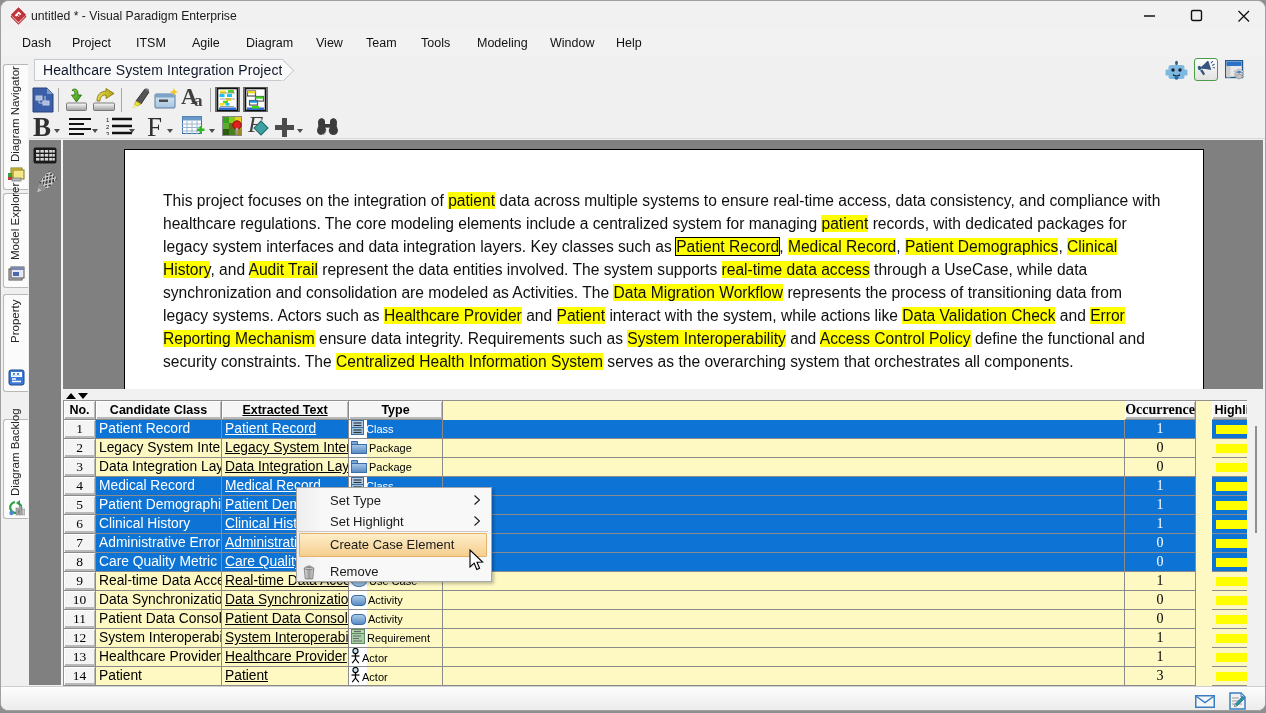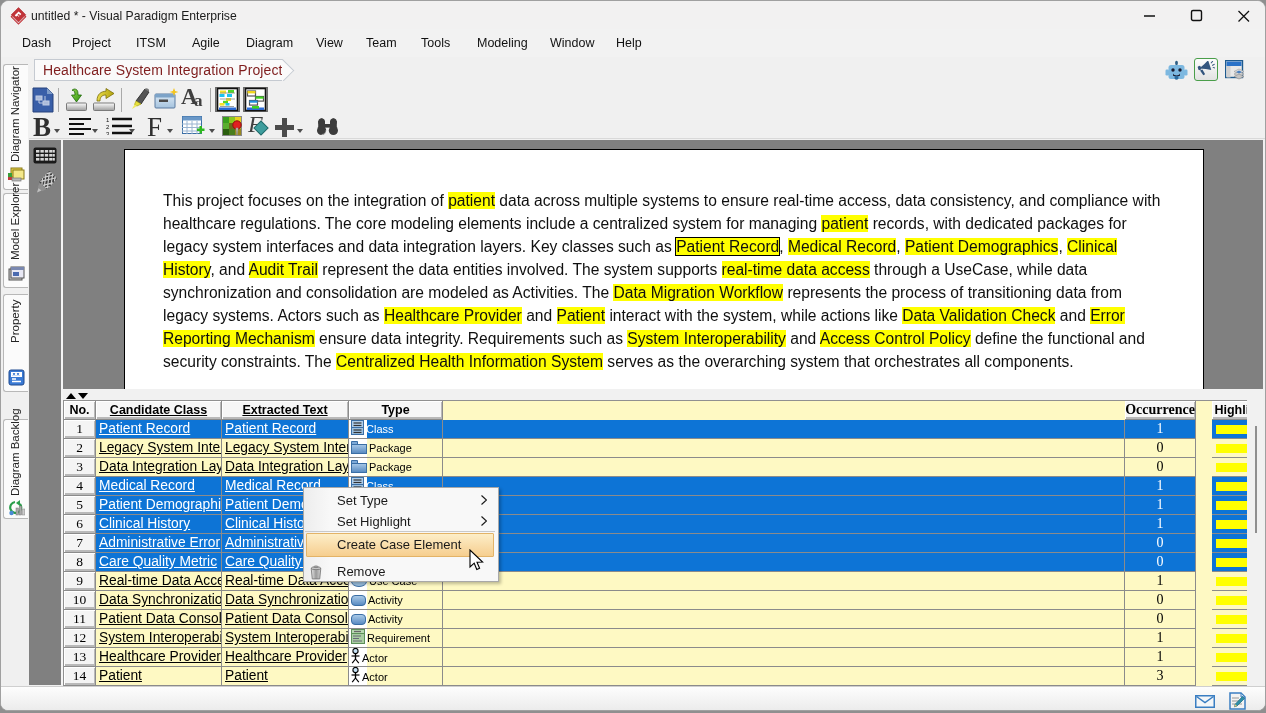--- a/index.html
+++ b/index.html
@@ -14,21 +14,21 @@
 #logo { position:absolute; left:9px; top:6px; }
 .wbtn { position:absolute; top:0; width:14px; height:28px; }
 #btnmin { left:1142px; } #btnmax { left:1189px; } #btnclose { left:1236px; }
 
 
 #menubar { position:absolute; left:0; top:28px; right:0; height:28px; background:#f2f2f2; }
 #menubar span { position:absolute; top:7px; font-size:12.5px; color:#111; }
 
 
 #crumbrow { position:absolute; left:0; top:56px; right:0; height:28px; background:#f0f0f0; }
-#crumb { position:absolute; left:33px; top:1.5px; width:249px; height:22px; background:#fafafa; border:1px solid #c5cad1; border-right:none; line-height:21px; padding:0 0 0 8px; font-size:14px; color:#7f1d1d; letter-spacing:0.1px; white-space:nowrap; overflow:visible; }
+#crumb { position:absolute; left:33px; top:1.5px; width:249px; height:22px; background:#fafafa; border:1px solid #c5cad1; border-right:none; line-height:21px; padding:0 0 0 8px; font-size:14px; color:#0f172a; letter-spacing:0.1px; white-space:nowrap; overflow:visible; }
 #crumbtip { position:absolute; left:281px; top:1.5px; width:16px; height:22px; overflow:hidden; }
 #crumbtip:before { content:""; position:absolute; left:-8px; top:3.2px; width:15.6px; height:15.6px; transform:rotate(45deg); background:#fafafa; border-top:1px solid #c5cad1; border-right:1px solid #c5cad1; }
 
 
 #toolbar { position:absolute; left:0; top:84px; right:0; height:54px; background:#f0f0f0; border-bottom:1px solid #d9d9d9; }
 .tico { position:absolute; }
 .tsep { position:absolute; width:1px; height:24px; background:#a9a9a9; }
 .drop { position:absolute; width:0; height:0; border-left:3.5px solid transparent; border-right:3.5px solid transparent; border-top:4px solid #4c4c4c; }
 
 
@@ -53,40 +53,40 @@
 .spdn { position:absolute; left:14.5px; top:3.5px; width:0; height:0; border-left:5.5px solid transparent; border-right:5.5px solid transparent; border-top:6px solid #000; }
 
 
 #tbl { position:absolute; left:62px; top:399px; width:1184px; height:286px; background:#fef9c3; border-top:1px solid #909090; border-left:1px solid #909090;}
 .trow { position:absolute; left:0; width:1183px; height:19px; }
 .cell { position:absolute; top:0; height:19px; border-right:1px solid #8b8b8b; border-bottom:1px solid #8b8b8b; overflow:hidden; white-space:nowrap; font-size:13.8px; line-height:18px; color:#000; padding-left:3px;}
 .hcell { font-weight:bold; font-size:12.5px; text-align:center; background:#f6f6f6; box-shadow:inset 1px 1px 0 #fff, inset -1px -2px 0 #b9b9b9; padding-left:0;}
 .ncell { text-align:center; font-family:"Liberation Serif",serif; font-size:13.5px; background:#f4f4f4; box-shadow:inset 1px 1px 0 #fff, inset -1px -2px 0 #b9b9b9; padding-left:0;}
 .sel { background:#0d74d6; color:#fff; }
 .c1 { left:0; width:32px; }
-.c2 { left:32px; width:126px;text-decoration:underline; }
+.c2 { left:32px; width:126px; }
 .c3 { left:158px; width:127px;text-decoration:underline; }
 .c4 { left:285px; width:94px; }
 .c5 { left:379px; width:682px; }
 .c6 { left:1061px; width:71px; text-align:center; padding-left:0; font-family:"Liberation Serif",serif; font-size:14px;}
 .c7 { left:1132px; width:51px;margin-left:16px; }
 .sw { position:absolute; left:4px; top:5px; width:39px; height:9px; background:#ffff00; }
 .ticon { display:inline-block; vertical-align:-2px; margin-right:2px; position:relative; }
 .tylab { font-size:11px; position:relative; }
 .typebg { position:absolute; left:0; top:0; width:18px; height:18px; background:#fff; }
 
 
 #sbar { position:absolute; left:1246px; top:399px; width:16px; height:286px; background:#f1f1f1; }
 #sthumb { position:absolute; left:8px; top:26px; width:2px; height:107px; background:#8f8f8f; }
 
 
 #statusbar { position:absolute; left:0; right:0; top:685px; height:25px; background:linear-gradient(#fdfdfd,#ebebeb); border-top:1px solid #cfcfcf; }
 
 
-#ctx { position:absolute; left:302px; top:486px; width:196px; height:95px; background:#f8f8f8; border:1px solid #a8a8a8; box-shadow:2px 2px 3px rgba(0,0,0,.25); z-index:40;}
+#ctx { position:absolute; left:295px; top:486px; width:196px; height:95px; background:#f8f8f8; border:1px solid #a8a8a8; box-shadow:2px 2px 3px rgba(0,0,0,.25); z-index:40;}
 #ctx .gut { position:absolute; left:0; top:0; width:26px; height:100%; background:linear-gradient(90deg,#ededed,#f8f8f8); }
 .mi { position:absolute; left:33px; font-size:13px; color:#1a1a1a; }
 .arr { position:absolute; font-size:12px; color:#333; }
 #mihl { position:absolute; left:2px; top:45px; width:188px; height:24px; background:linear-gradient(#fdeec8,#f6ce8f); border:1px solid #e3b367; border-radius:1px;}
 #ctxsep { position:absolute; left:1px; top:43px; width:190px; height:1px; background:#c9c9c9; }
 
 
 #cursor { position:absolute; left:466px; top:548px; z-index:60; }
 #botstrip { position:absolute; left:0; top:711px; width:1266px; height:2px; background:#8f8f8f; }
 </style>

